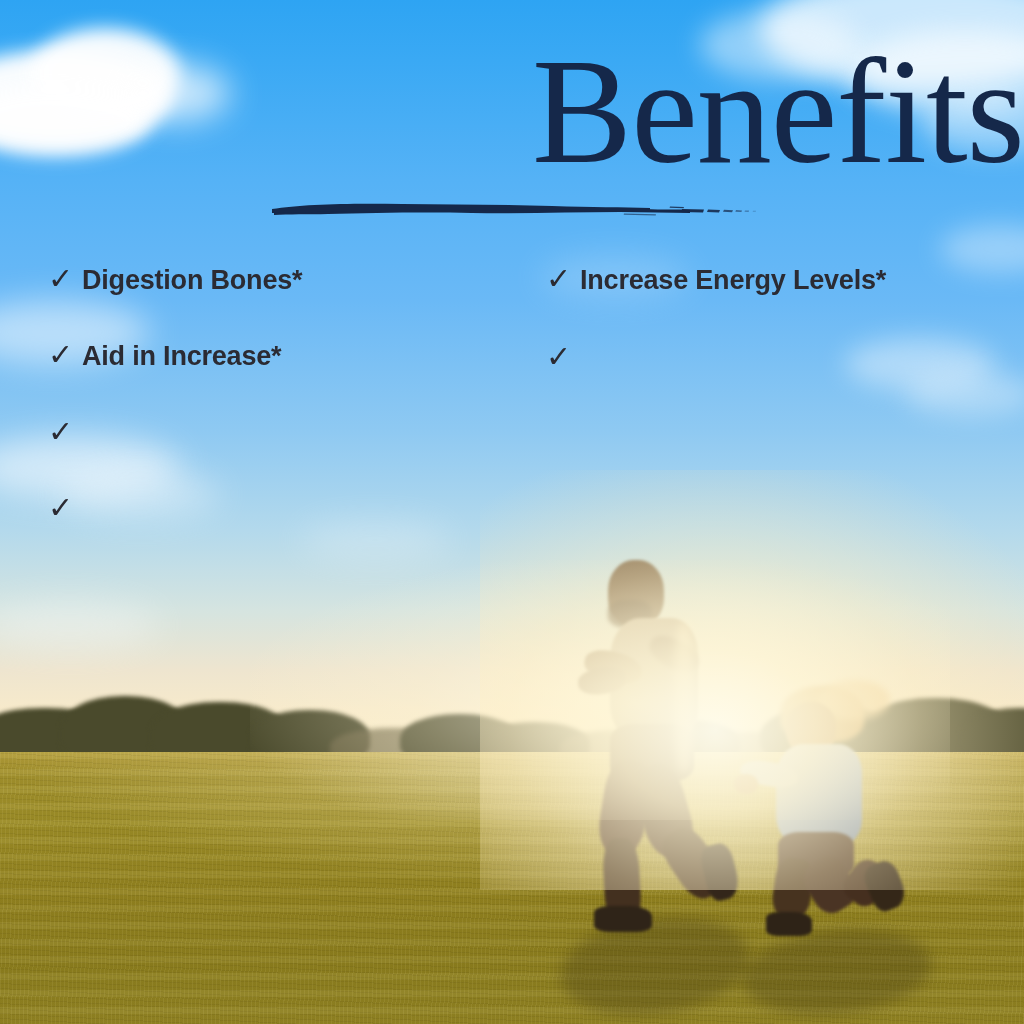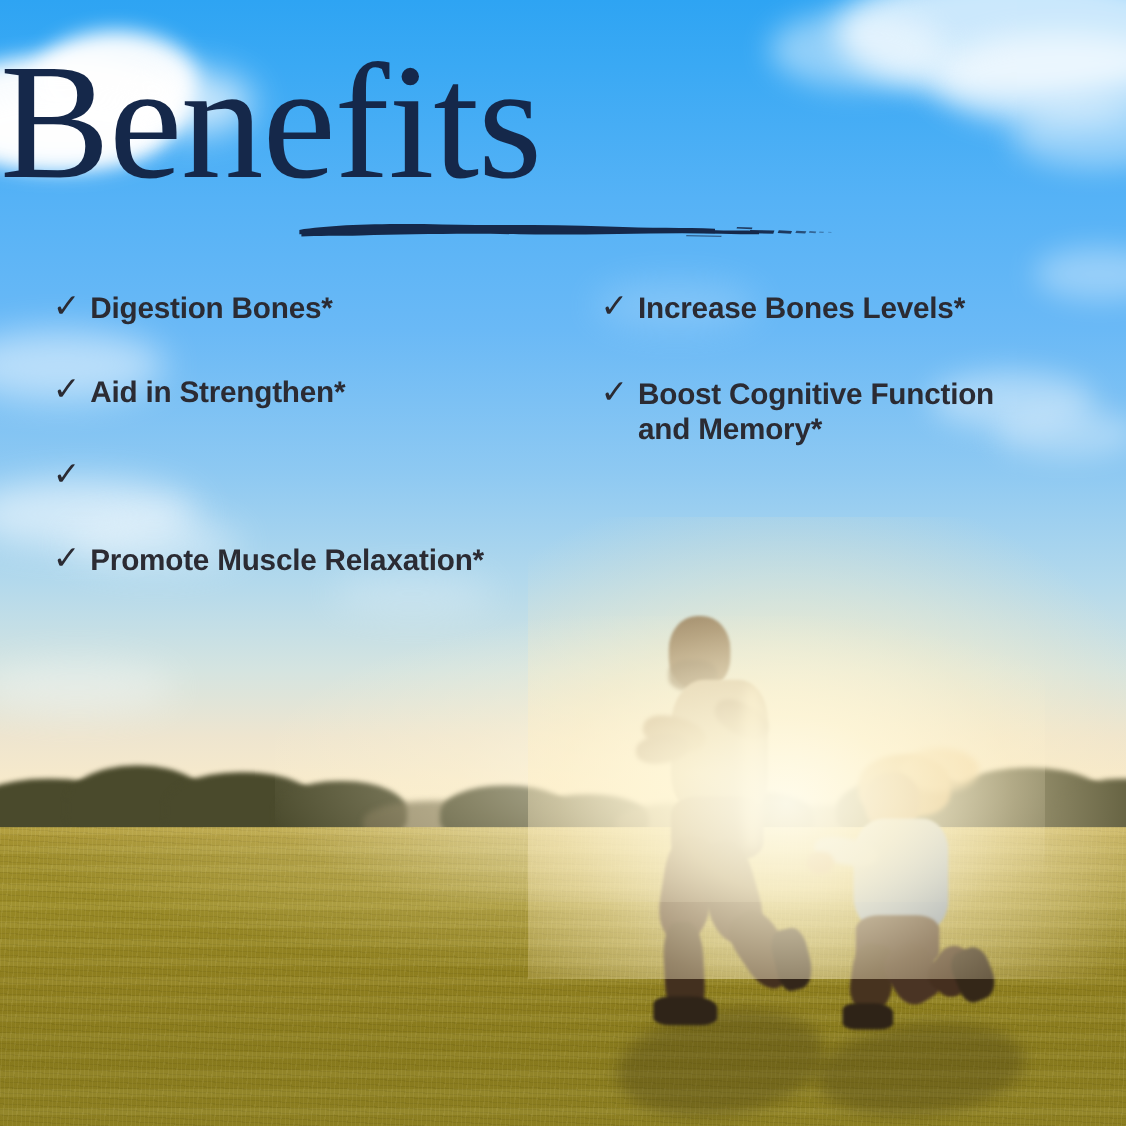--- a/index.html
+++ b/index.html
@@ -127,21 +127,21 @@
 
   .shadow{
     position:absolute;border-radius:50%;
     background:rgba(70,62,20,.34);
     filter:blur(7px);
   }
 
   
   .title{
     position:absolute;left:0;top:36px;width:1024px;
-    text-align:left;
+    text-align:right;
     font-family:"Liberation Serif", serif;
     font-size:150px;line-height:1;
     letter-spacing:-1px;
     color:#15284a;
     white-space:nowrap;
   }
   .underline{
     position:absolute;left:272px;top:200px;width:488px;height:20px;
   }
 
@@ -325,41 +325,39 @@
 
   <div class="col col-left">
 
     <div class="bitem">
       <span class="tick">✓</span>
       <span class="btxt">Digestion Bones*</span>
     </div>
 
     <div class="bitem">
       <span class="tick">✓</span>
-      <span class="btxt">Aid in Strengthen*</span>
-    </div>
-
-    <div class="bitem">
-      <span class="tick">✓</span>
-    </div>
-
-    <div class="bitem">
-      <span class="tick">✓</span>
-      <span class="btxt">Promote Muscle Relaxation*</span>
+      <span class="btxt">Aid in Increase*</span>
+    </div>
+
+    <div class="bitem">
+      <span class="tick">✓</span>
+    </div>
+
+    <div class="bitem">
+      <span class="tick">✓</span>
     </div>
 
   </div>
 
   <div class="col col-right">
 
     <div class="bitem">
       <span class="tick">✓</span>
-      <span class="btxt">Increase Bones Levels*</span>
-    </div>
-
-    <div class="bitem">
-      <span class="tick">✓</span>
-      <span class="btxt" style="max-width:360px;">Boost Cognitive Function and Memory*</span>
+      <span class="btxt">Increase Energy Levels*</span>
+    </div>
+
+    <div class="bitem">
+      <span class="tick">✓</span>
     </div>
 
   </div>
 
 </div>
 
 </body></html>

